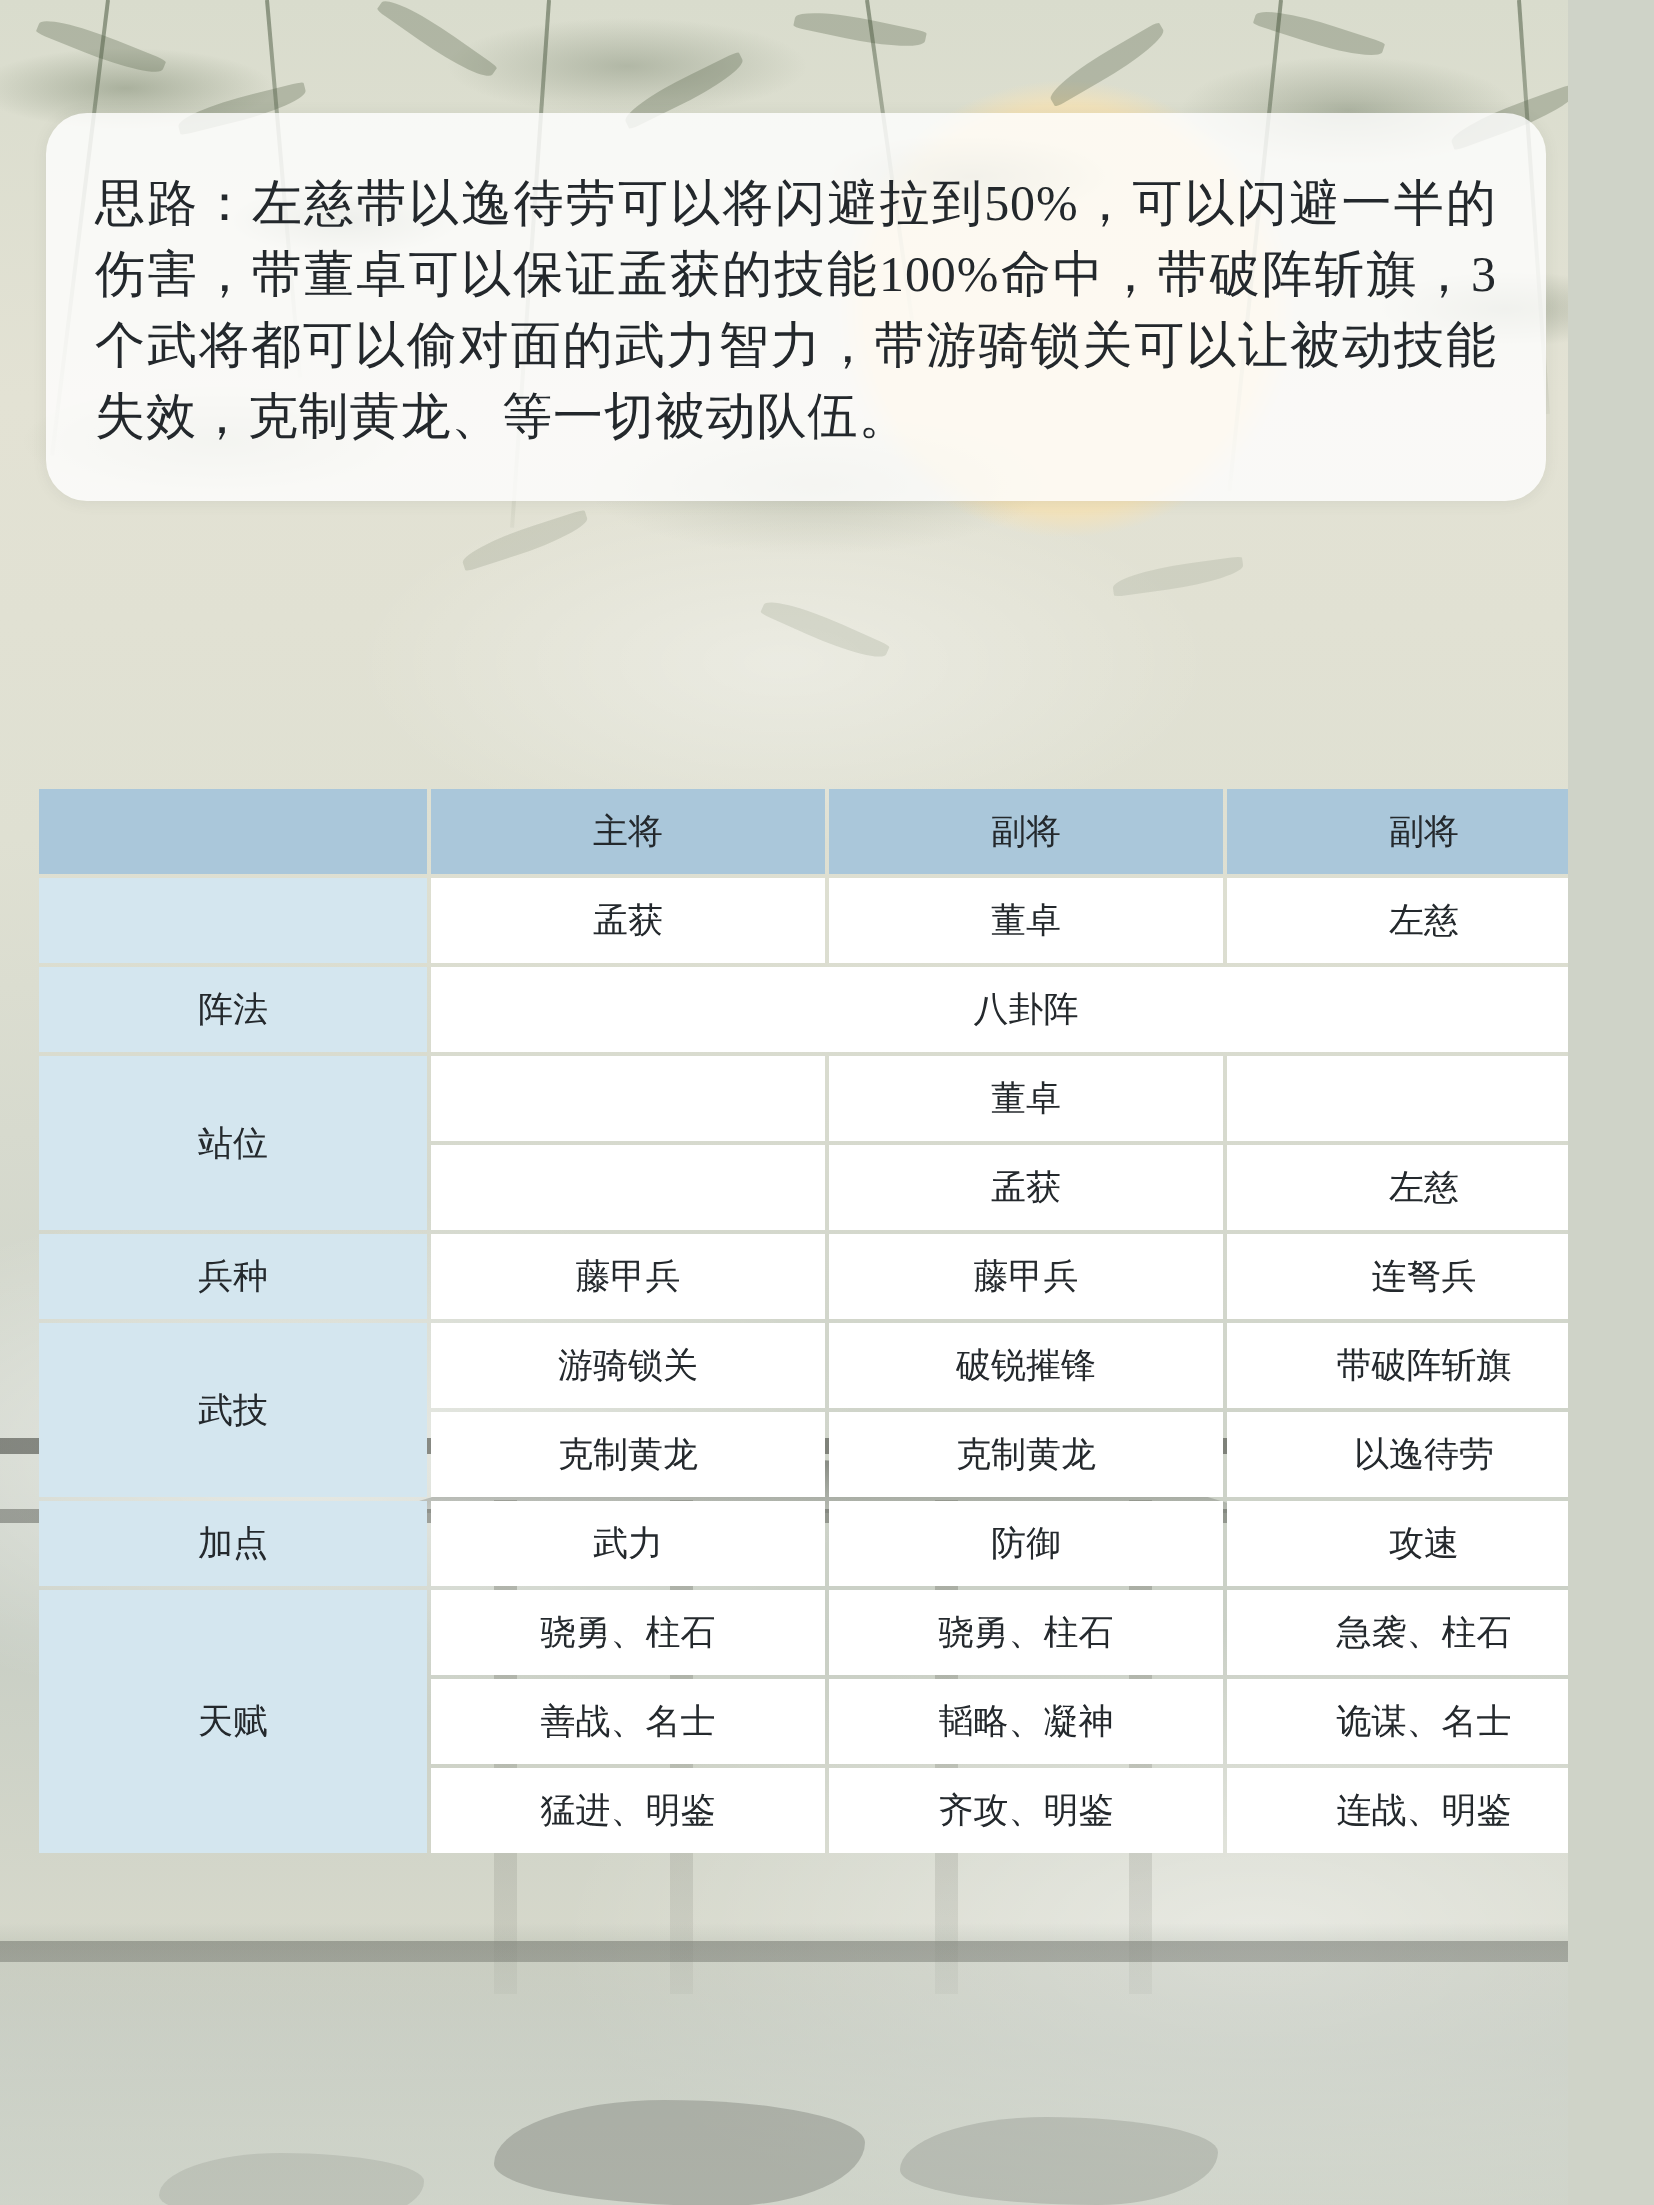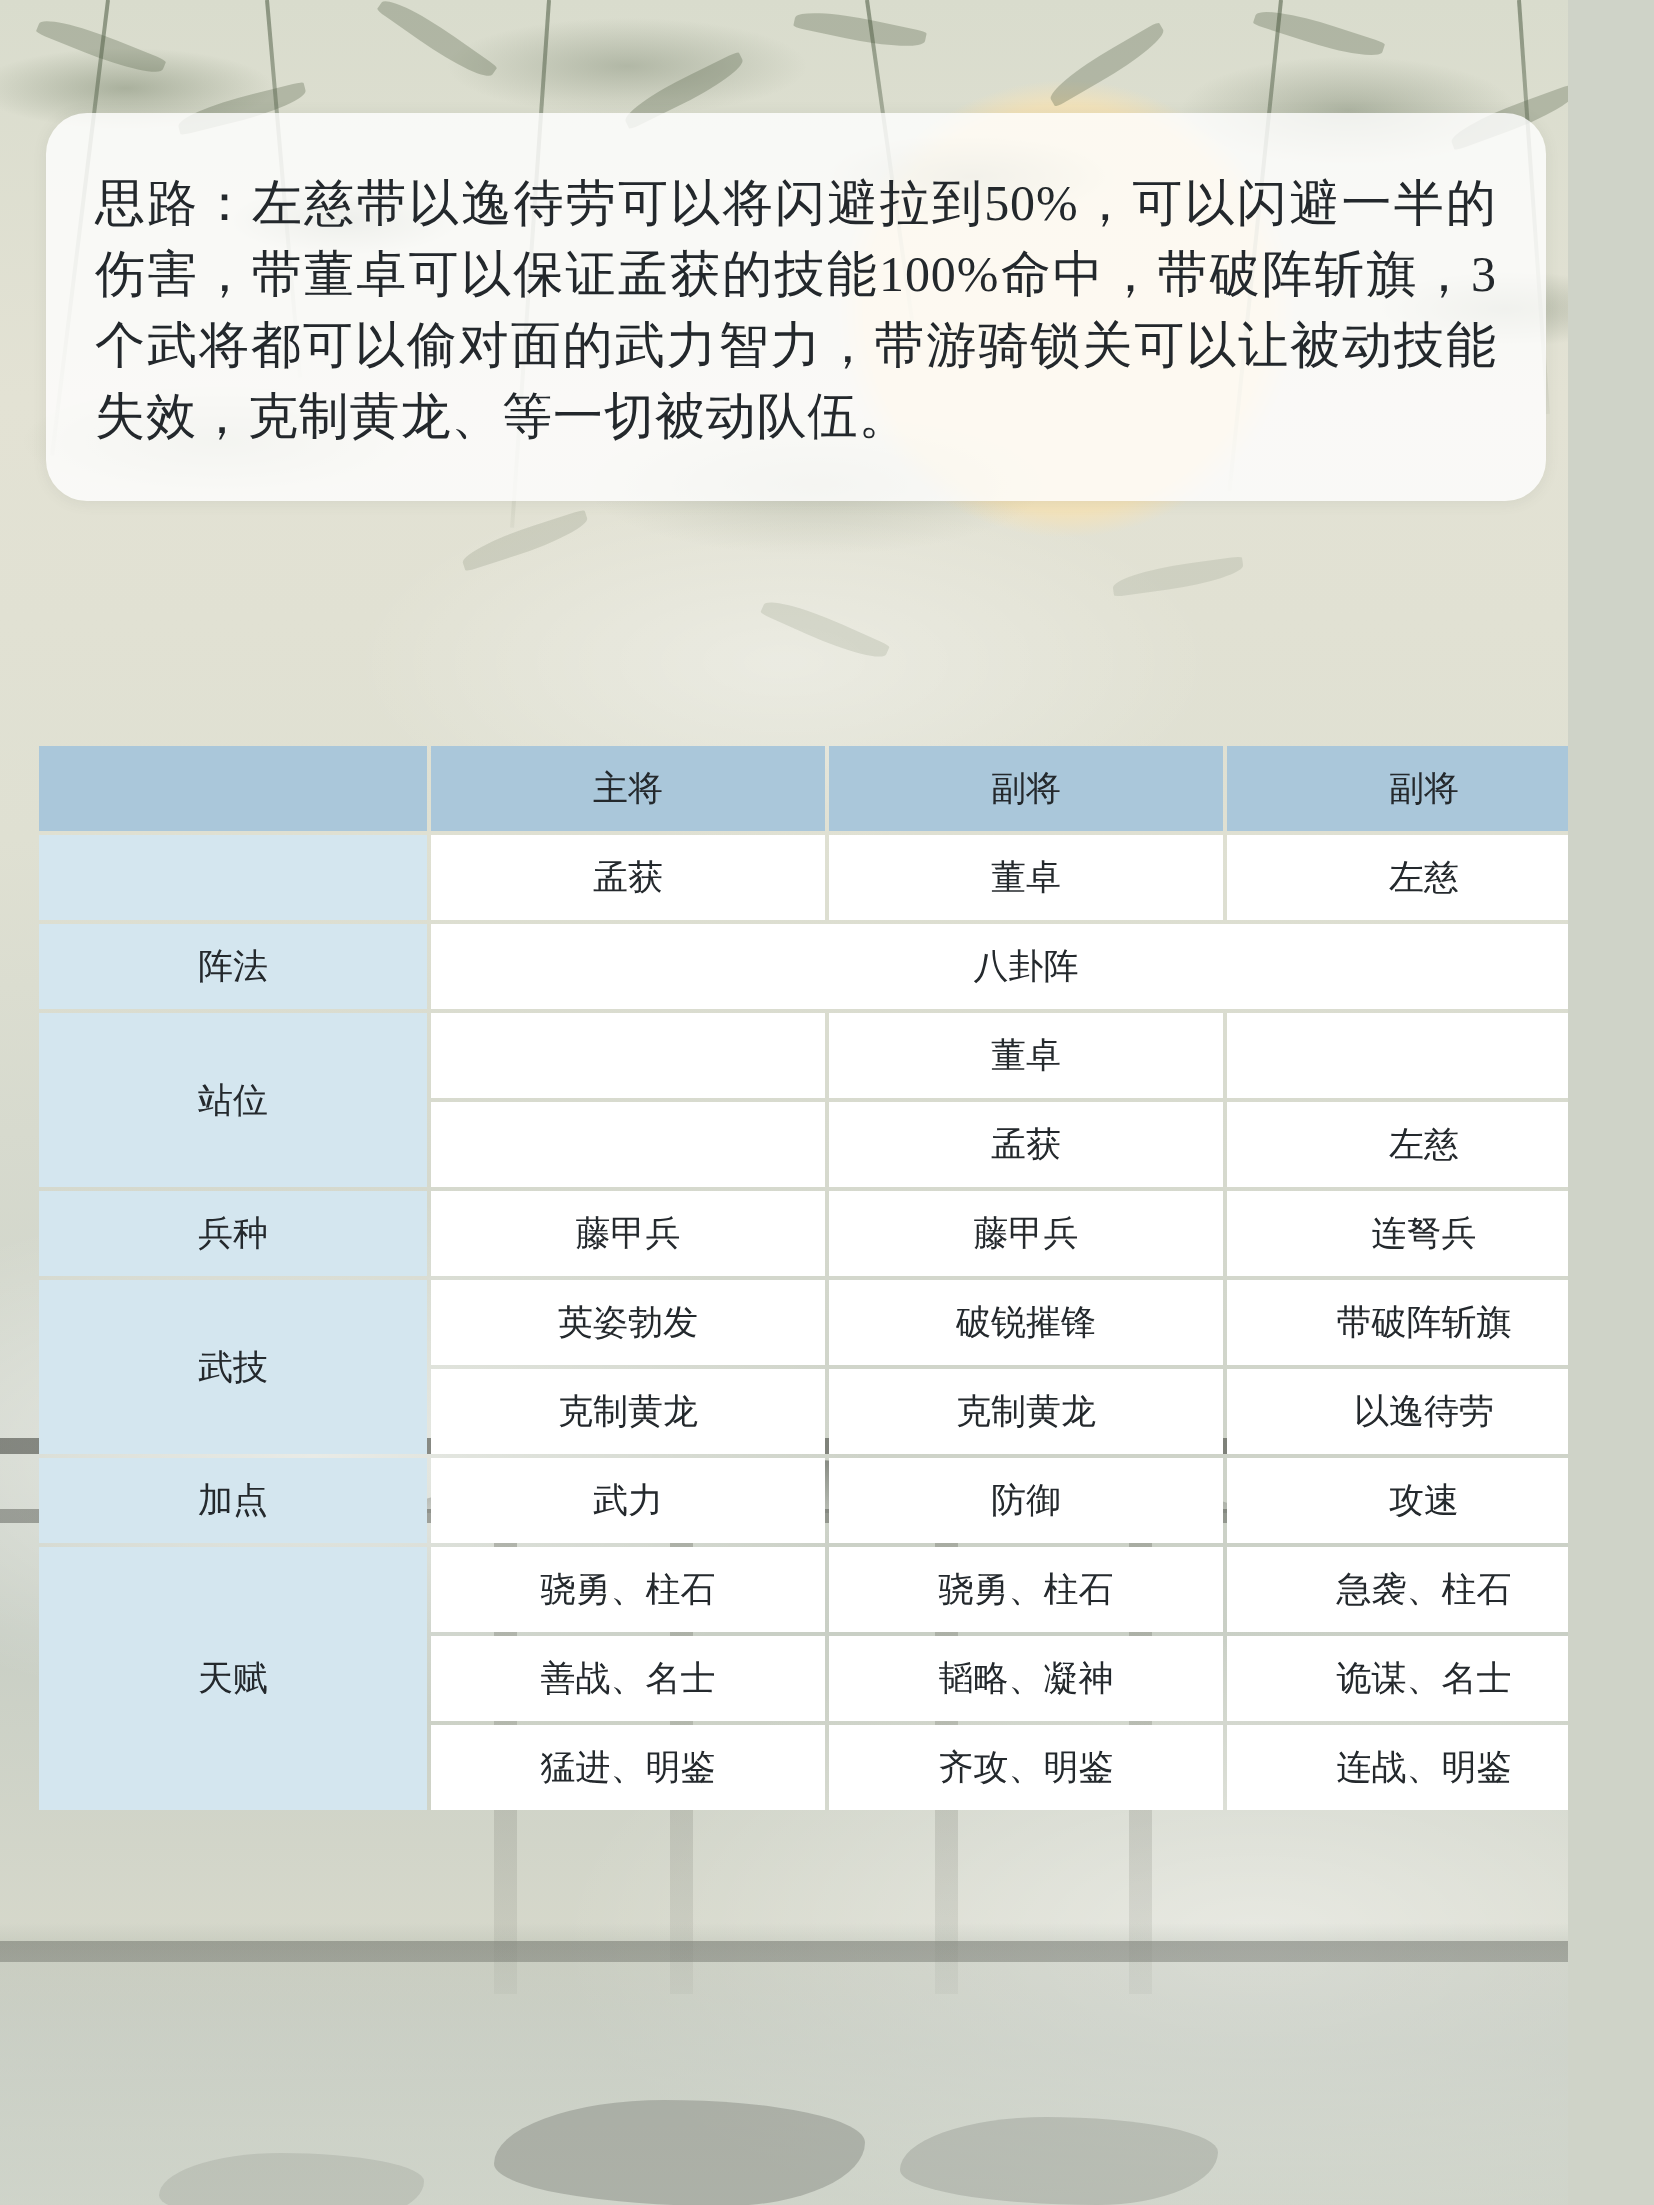--- a/index.html
+++ b/index.html
@@ -110,21 +110,21 @@
     color: #23282c;
     letter-spacing: 0.9px;
     margin: 0;
     text-align: justify;
   }
 
   
   .team-table {
     position: absolute;
     left: 35px;
-    top: 742px;
+    top: 785px;
     width: 1579px;
     border-collapse: separate;
     border-spacing: 4.4px;
     table-layout: fixed;
   }
   .team-table td, .team-table th {
     padding: 0;
     height: 85px;
     text-align: center;
     vertical-align: middle;
@@ -247,21 +247,21 @@
 
       <tr>
         <td class="lbl">兵种</td>
         <td class="cell">藤甲兵</td>
         <td class="cell">藤甲兵</td>
         <td class="cell">连弩兵</td>
       </tr>
 
       <tr>
         <td class="lbl" rowspan="2">武技</td>
-        <td class="cell">英姿勃发</td>
+        <td class="cell">游骑锁关</td>
         <td class="cell">破锐摧锋</td>
         <td class="cell">带破阵斩旗</td>
       </tr>
       <tr>
         <td class="cell">克制黄龙</td>
         <td class="cell">克制黄龙</td>
         <td class="cell">以逸待劳</td>
       </tr>
 
       <tr>

